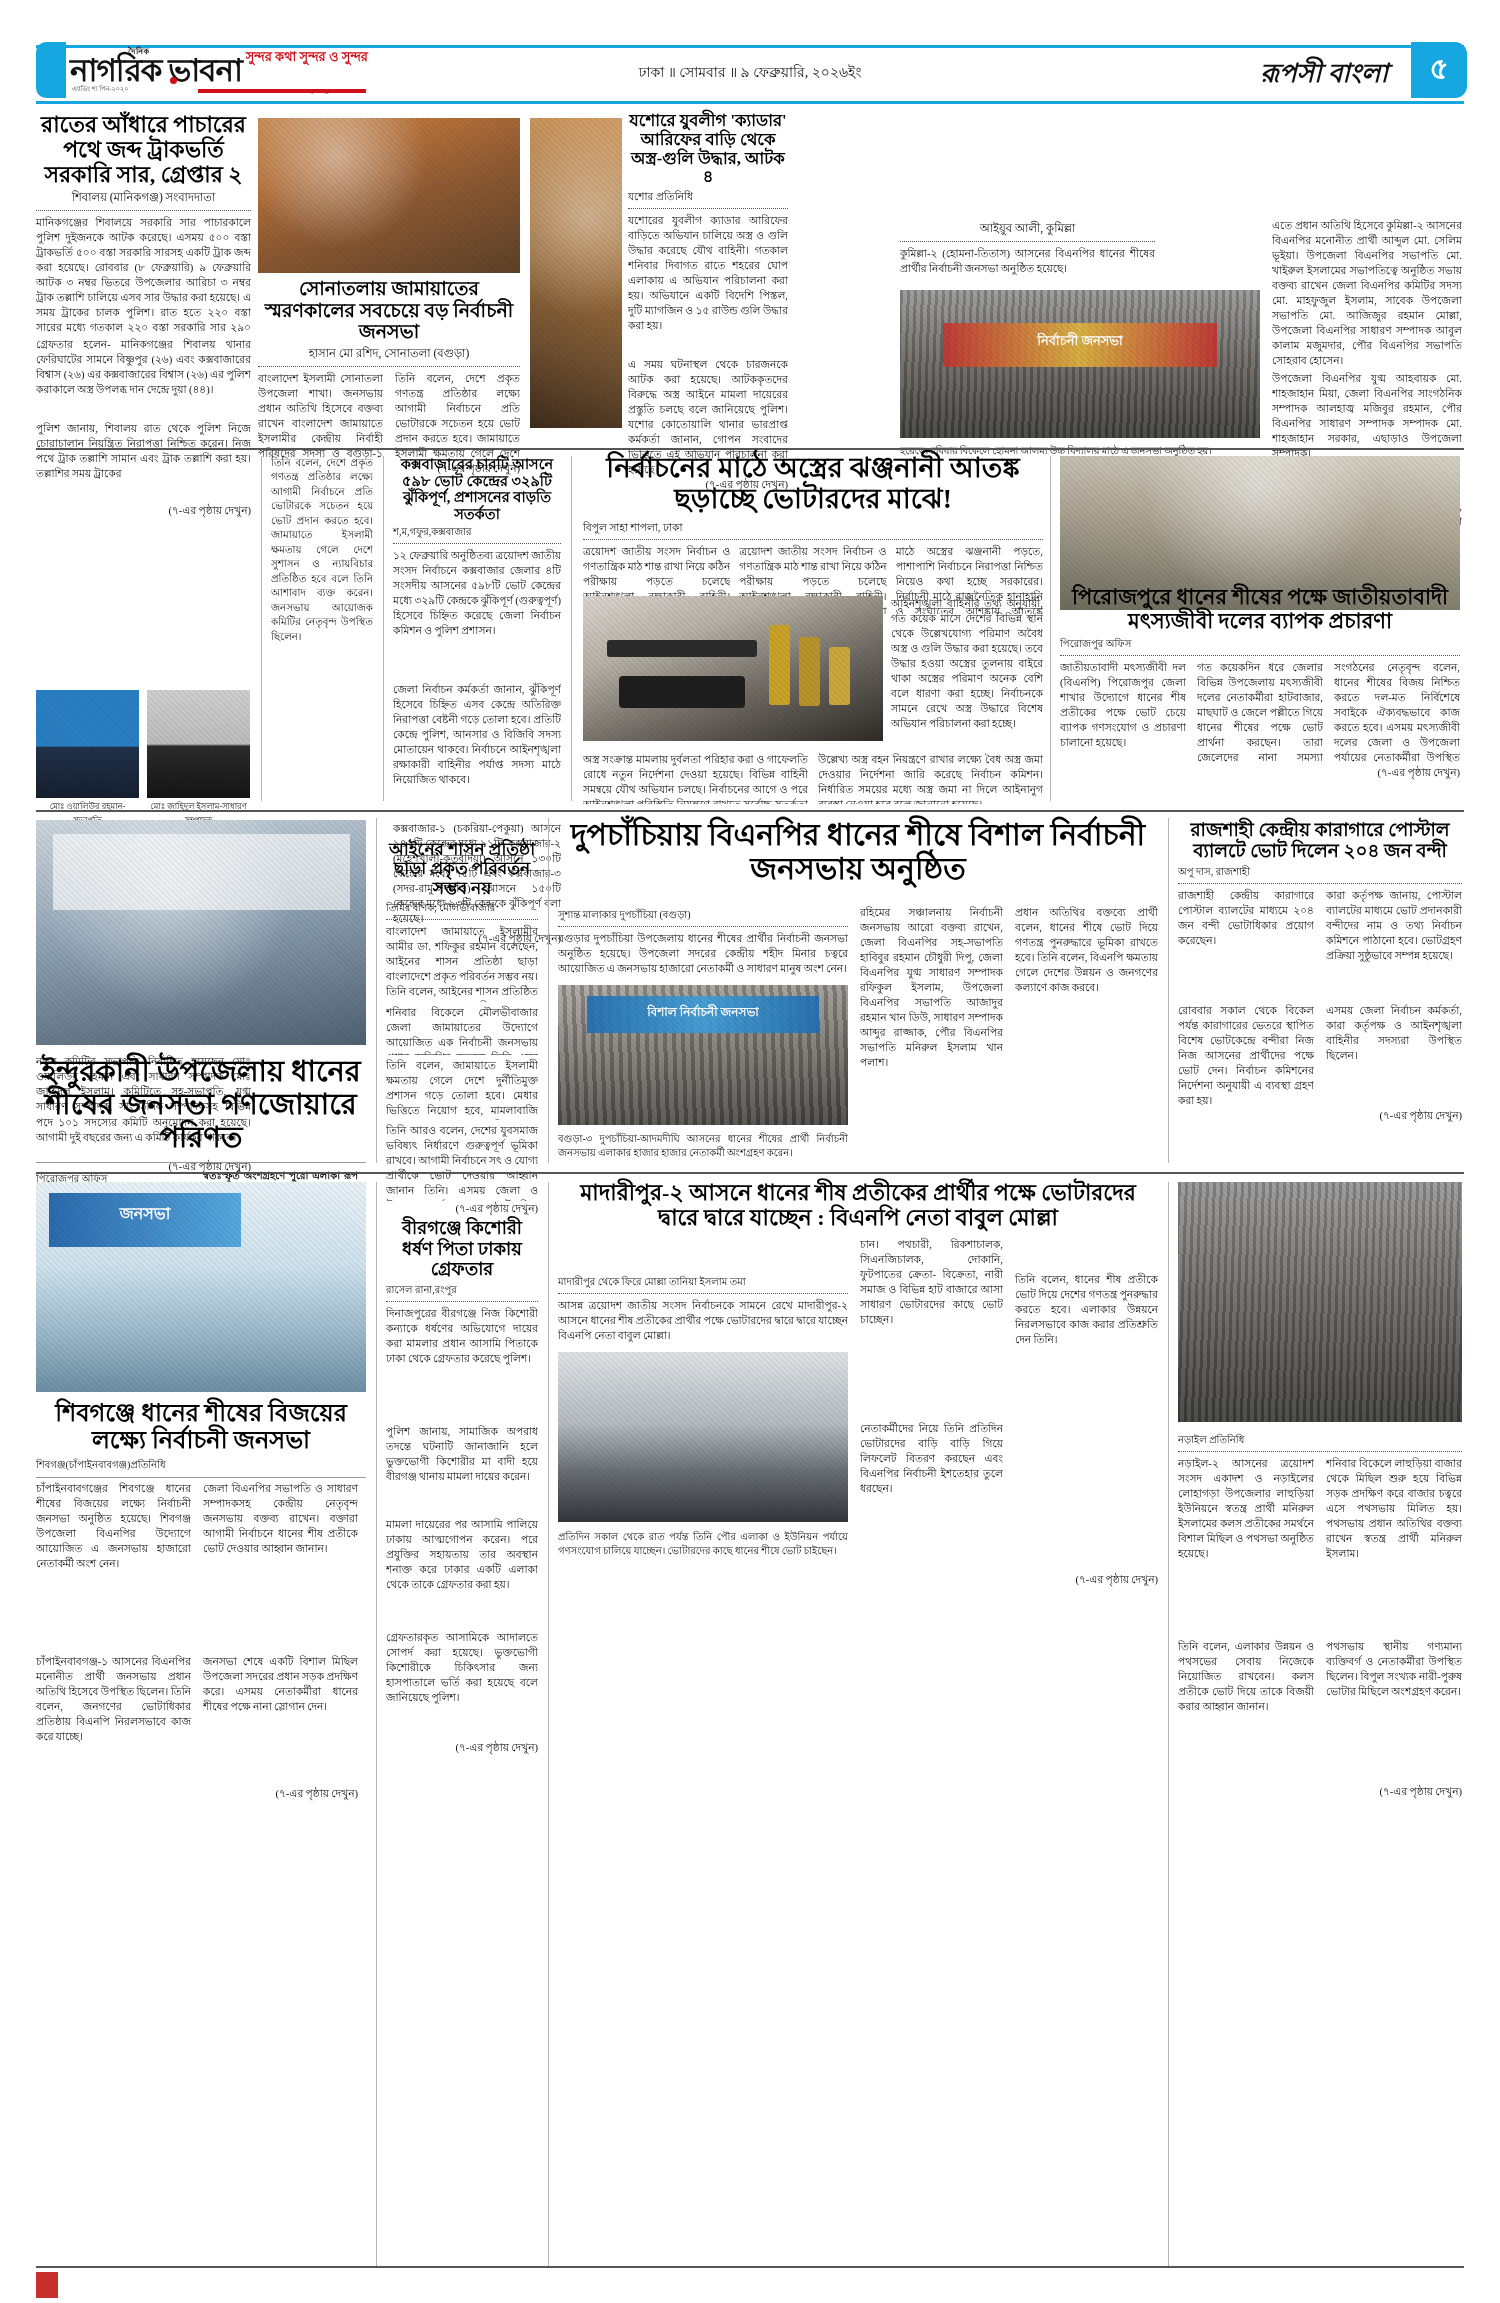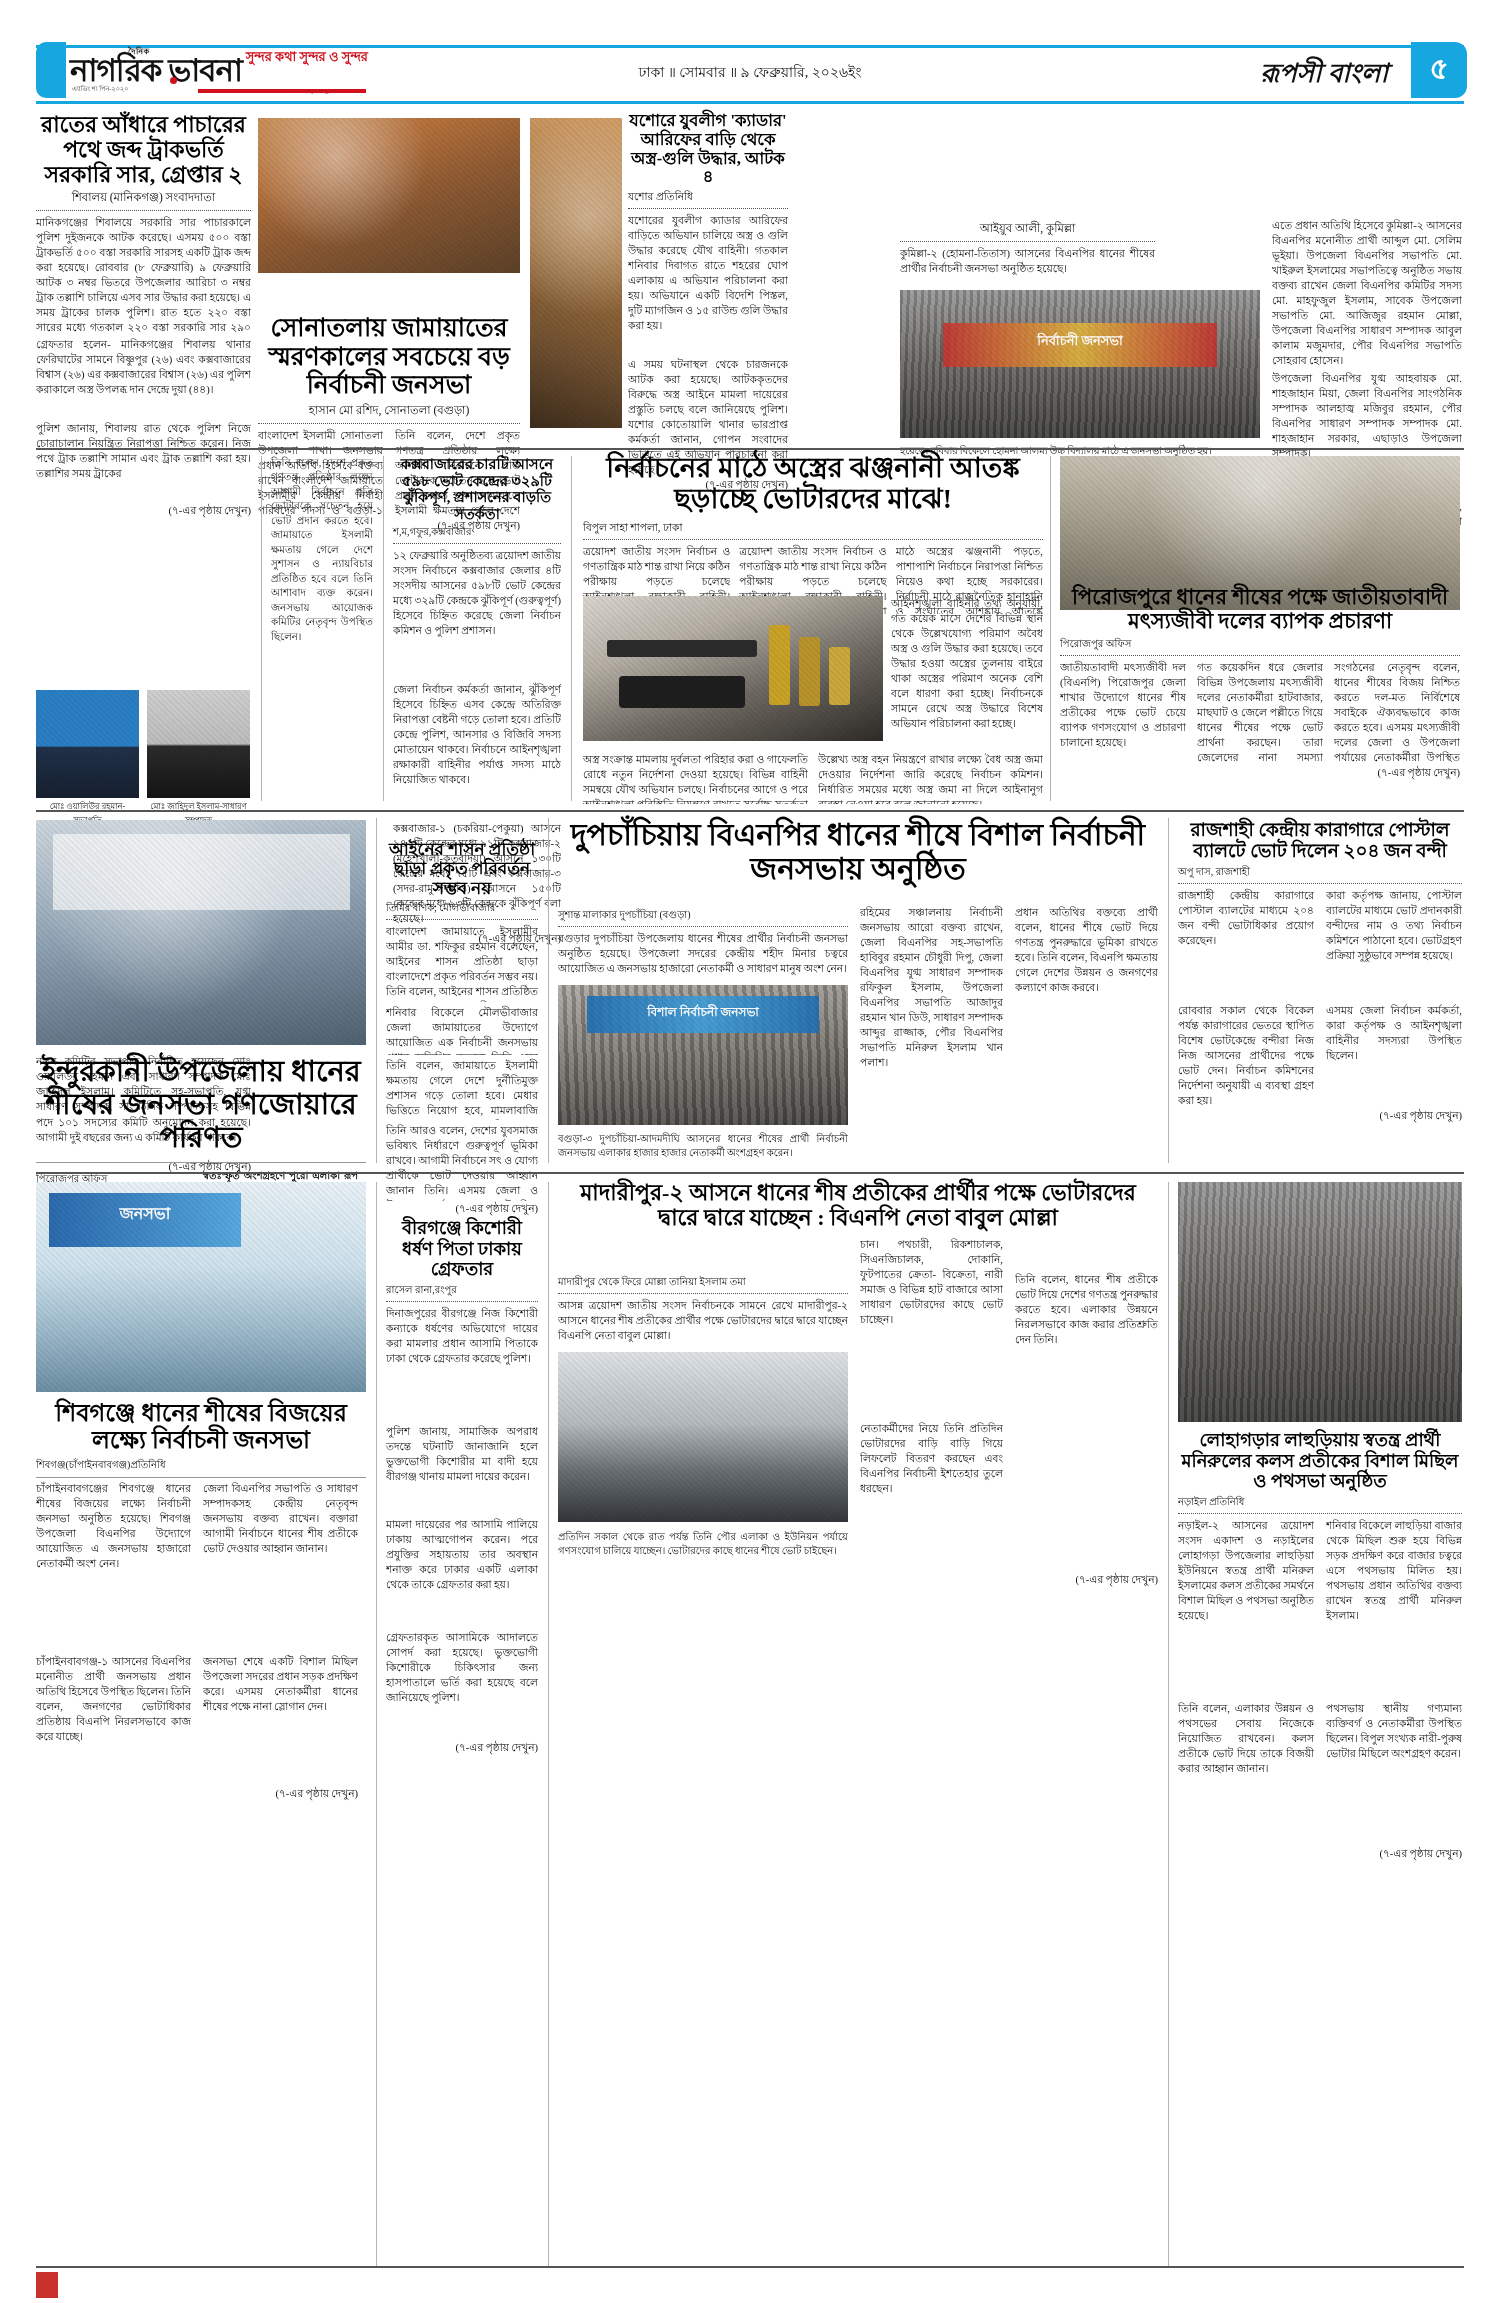--- a/index.html
+++ b/index.html
@@ -104,21 +104,21 @@
     <div class="body" style="height:80px;margin-top:4px;">গ্রেফতার হলেন- মানিকগঞ্জের শিবালয় থানার ফেরিঘাটের সামনে বিষ্ণুপুর (২৬) এবং কক্সবাজারের বিশ্বাস (২৬) এর কক্সবাজারের বিশ্বাস (২৬) এর পুলিশ করাকালে অস্ত্র উপলব্ধ দান দেন্দ্রে দুয়া (৪৪)।</div>
     <div class="body" style="height:82px;margin-top:4px;">পুলিশ জানায়, শিবালয় রাত থেকে পুলিশ নিজে চোরাচালান নিয়ন্ত্রিত নিরাপত্তা নিশ্চিত করেন। নিজ পথে ট্রাক তল্লাশি সামান এবং ট্রাক তল্লাশি করা হয়। তল্লাশির সময় ট্রাকের</div>
     <div class="body" style="text-align:right;">(৭-এর পৃষ্ঠায় দেখুন)</div>
   </div>
 
   <div class="photo ph-rally" style="left:258px;top:118px;width:262px;height:155px;">
     <div class="ph-grain"></div>
   </div>
 
   <div class="box" style="left:258px;top:278px;width:262px;">
-    <div class="hl" style="font-size:25px;margin-top:36px;">সোনাতলায় জামায়াতের স্মরণকালের সবচেয়ে বড় নির্বাচনী জনসভা</div>
+    <div class="hl" style="font-size:19px;">সোনাতলায় জামায়াতের স্মরণকালের সবচেয়ে বড় নির্বাচনী জনসভা</div>
     <div class="byline" style="text-align:center;">হাসান মো রশিদ, সোনাতলা (বগুড়া)</div>
     <div class="dotrule"></div>
     <div style="display:flex;gap:12px;">
       <div class="body" style="width:125px;height:90px;">বাংলাদেশ ইসলামী সোনাতলা উপজেলা শাখা। জনসভায় প্রধান অতিথি হিসেবে বক্তব্য রাখেন বাংলাদেশ জামায়াতে ইসলামীর কেন্দ্রীয় নির্বাহী পরিষদের সদস্য ও বগুড়া-১ আসনে সংসদ সদস্য পদপ্রার্থী অধ্যাপক মো. শাহজাহান।</div>
       <div class="body" style="width:125px;height:90px;">তিনি বলেন, দেশে প্রকৃত গণতন্ত্র প্রতিষ্ঠার লক্ষ্যে আগামী নির্বাচনে প্রতি ভোটারকে সচেতন হয়ে ভোট প্রদান করতে হবে। জামায়াতে ইসলামী ক্ষমতায় গেলে দেশে সুশাসন ও ন্যায়বিচার প্রতিষ্ঠিত হবে বলে তিনি আশাবাদ ব্যক্ত করেন। জনসভায় আয়োজক কমিটির নেতৃবৃন্দ উপস্থিত ছিলেন।</div>
     </div>
     <div class="body" style="text-align:right;">(৭-এর পৃষ্ঠায় দেখুন)</div>
   </div>
 
   <div class="photo ph-rally2" style="left:530px;top:118px;width:92px;height:310px;">
@@ -372,21 +372,20 @@
   <div class="box" style="left:1015px;top:1272px;width:143px;">
     <div class="body" style="height:300px;">তিনি বলেন, ধানের শীষ প্রতীকে ভোট দিয়ে দেশের গণতন্ত্র পুনরুদ্ধার করতে হবে। এলাকার উন্নয়নে নিরলসভাবে কাজ করার প্রতিশ্রুতি দেন তিনি।</div>
     <div class="body" style="text-align:right;">(৭-এর পৃষ্ঠায় দেখুন)</div>
   </div>
   <div class="vline" style="left:1168px;top:1182px;height:1085px;"></div>
 
   <div class="photo ph-crowd" style="left:1178px;top:1182px;width:284px;height:240px;">
     <div class="ph-grain"></div>
   </div>
   <div class="box" style="left:1178px;top:1430px;width:284px;">
-    <div class="hl" style="font-size:18px;">লোহাগড়ার লাহুড়িয়ায় স্বতন্ত্র প্রার্থী মনিরুলের কলস প্রতীকের বিশাল মিছিল ও পথসভা অনুষ্ঠিত</div>
     <div class="byline" style="font-size:10px;">নড়াইল প্রতিনিধি</div>
     <div class="dotrule"></div>
     <div style="display:flex;gap:12px;">
       <div style="width:136px;">
         <div class="body" style="height:180px;">নড়াইল-২ আসনের ত্রয়োদশ সংসদ একাদশ ও নড়াইলের লোহাগড়া উপজেলার লাহুড়িয়া ইউনিয়নে স্বতন্ত্র প্রার্থী মনিরুল ইসলামের কলস প্রতীকের সমর্থনে বিশাল মিছিল ও পথসভা অনুষ্ঠিত হয়েছে।</div>
         <div class="body" style="height:160px;margin-top:3px;">তিনি বলেন, এলাকার উন্নয়ন ও পথসভের সেবায় নিজেকে নিয়োজিত রাখবেন। কলস প্রতীকে ভোট দিয়ে তাকে বিজয়ী করার আহ্বান জানান।</div>
       </div>
       <div style="width:136px;">
         <div class="body" style="height:180px;">শনিবার বিকেলে লাহুড়িয়া বাজার থেকে মিছিল শুরু হয়ে বিভিন্ন সড়ক প্রদক্ষিণ করে বাজার চত্বরে এসে পথসভায় মিলিত হয়। পথসভায় প্রধান অতিথির বক্তব্য রাখেন স্বতন্ত্র প্রার্থী মনিরুল ইসলাম।</div>
         <div class="body" style="height:145px;margin-top:3px;">পথসভায় স্থানীয় গণ্যমান্য ব্যক্তিবর্গ ও নেতাকর্মীরা উপস্থিত ছিলেন। বিপুল সংখ্যক নারী-পুরুষ ভোটার মিছিলে অংশগ্রহণ করেন।</div>

